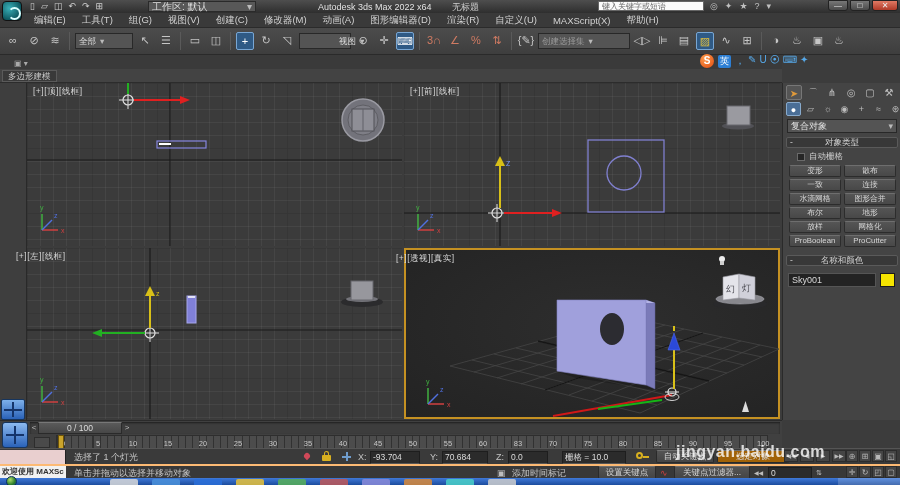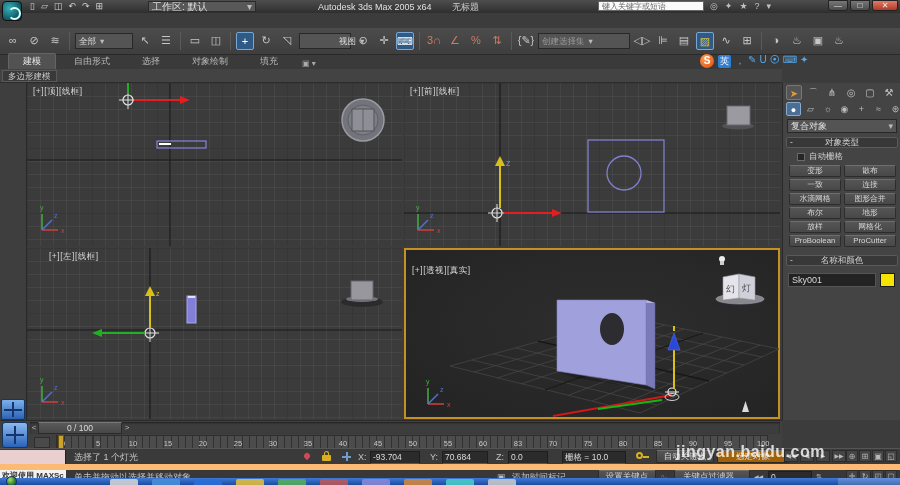--- a/index.html
+++ b/index.html
@@ -88,21 +88,21 @@
   .sliderarrow{position:absolute;top:1px;width:8px;height:12px;font-size:8px;line-height:12px;color:#bbb;text-align:center;}
   #sliderhandle{position:absolute;left:38px;top:1px;width:84px;height:12px;background:linear-gradient(#5a5a5a,#474747);border:1px solid #2a2a2a;border-top-color:#777;font-size:8.5px;line-height:10px;color:#ddd;text-align:center;}
   #minicurve{position:absolute;left:34px;top:16px;width:16px;height:11px;background:#4a4a4a;border:1px solid #2d2d2d;color:#aaa;font-size:7px;line-height:9px;text-align:center;}
   #ruler{position:absolute;left:56px;top:14px;width:712px;height:14px;background:#4c4c4c;border:1px solid #2e2e2e;
      background-image:repeating-linear-gradient(to right,rgba(0,0,0,.35) 0 1px,transparent 1px 7.1px);}
   #rulerlabels{position:absolute;left:0;top:3px;width:712px;display:flex;justify-content:space-between;font-size:7.5px;color:#c6c6c6;}
   #rulerlabels span{width:12px;text-align:center;flex:none;}
   #framemarker{position:absolute;left:58px;top:14px;width:6px;height:14px;background:#caa42c;border:1px solid #6e5408;}
   
   #status1{position:absolute;left:0;top:448px;width:900px;height:16px;background:#3a3a3a;border-top:1px solid #555;font-size:9.5px;}
-  #status2{position:absolute;left:0;top:464px;width:900px;height:14px;background:#383838;border-top:6px solid #fdba74;font-size:9.5px;}
+  #status2{position:absolute;left:0;top:464px;width:900px;height:14px;background:#383838;border-top:2px solid #fdba74;font-size:9.5px;}
   .inset{position:absolute;background:#2b2b2b;border:1px solid #1e1e1e;border-bottom-color:#555;color:#dcdcdc;font-size:8.5px;line-height:11px;padding:0 2px;}
   .sbtn{position:absolute;height:13px;background:linear-gradient(#545454,#454545);border:1px solid #2a2a2a;border-top-color:#6e6e6e;border-radius:2px;font-size:8.5px;line-height:11px;color:#d4d4d4;text-align:center;}
   .slabel{position:absolute;color:#c4c4c4;font-size:9px;line-height:14px;}
   .micon{position:absolute;color:#bdbdbd;font-size:9px;line-height:14px;}
   #listenerpink{position:absolute;left:0;top:1px;width:66px;height:14px;background:#e9cfcf;border-right:1px solid #222;}
   #listenerwhite{position:absolute;left:0;top:0;width:66px;height:13px;background:#f1f1f1;color:#333;font-size:8px;line-height:12px;padding:0 2px;font-weight:bold;white-space:nowrap;overflow:hidden;}
   #navcluster1,#navcluster2{position:absolute;left:846px;display:flex;gap:1px;}
   .navi{width:12px;height:12px;background:#454545;border:1px solid #2c2c2c;color:#b8b8b8;font-size:8px;line-height:11px;text-align:center;}
   .keyring{position:absolute;width:7px;height:7px;border:2px solid #d8b020;border-radius:50%;}
   .keytail{position:absolute;width:6px;height:2px;background:#d8b020;}
@@ -131,38 +131,52 @@
     <div id="qat">
         <span>▯</span>
         <span>▱</span>
         <span>◫</span>
         <span>↶</span>
         <span>↷</span>
         <span>⊞</span>
       </div>
     <div id="workspace">工作区: 默认</div>
     <div id="titletext">
-      <span>Autodesk 3ds Max 2005 x64</span>
+      <span>Autodesk 3ds Max 2022 x64</span>
       <span class="doc">无标题</span>
     </div>
     <div id="searchbox">键入关键字或短语</div>
     <div id="searchicons">
         <span>◎</span>
         <span>✦</span>
         <span>★</span>
         <span>?</span>
         <span>▾</span>
       </div>
     <div id="winbtns">
       <div class="winbtn">—</div>
       <div class="winbtn">□</div>
       <div class="winbtn close">✕</div>
     </div>
   </div>
 
+  <div id="menubar">
+      <span>编辑(E)</span>
+      <span>工具(T)</span>
+      <span>组(G)</span>
+      <span>视图(V)</span>
+      <span>创建(C)</span>
+      <span>修改器(M)</span>
+      <span>动画(A)</span>
+      <span>图形编辑器(D)</span>
+      <span>渲染(R)</span>
+      <span>自定义(U)</span>
+      <span>MAXScript(X)</span>
+      <span>帮助(H)</span>
+    </div>
 
   <div id="toolbar">
     <span style="display:flex;gap:3px;">
         <span class="tbi">∞</span>
         <span class="tbi">⊘</span>
         <span class="tbi">≋</span>
       </span>
     <span class="sep"></span>
     <span class="dd" style="width:58px;font-family:Liberation Serif, serif;">全部</span>
     <span style="display:flex;gap:3px;">
@@ -209,27 +223,20 @@
     <span class="sep"></span>
     <span style="display:flex;gap:3px;">
         <span class="tbi">◑</span>
         <span class="tbi">♨</span>
         <span class="tbi">▣</span>
         <span class="tbi">♨</span>
       </span>
   </div>
 
   <div id="ribbontabs">
-    <span style="display:flex;gap:4px;align-items:flex-end;">
-        <span class="rtab active">建模</span>
-        <span class="rtab">自由形式</span>
-        <span class="rtab">选择</span>
-        <span class="rtab">对象绘制</span>
-        <span class="rtab">填充</span>
-      </span>
     <span id="ribbonmin">▣ ▾</span>
   </div>
   <div id="ribbonsub">
     <span id="polypanel">多边形建模</span>
   </div>
 
   <div id="ime">
     <span class="slogo">S</span>
     <span class="lang">英</span>
     <span style="display:flex;gap:3px;">
@@ -246,22 +253,22 @@
     <div id="vplayouttab"></div>
   </div>
 
   <div class="vp" style="left:27px;top:83px;width:375px;height:163px;"></div>
   <div class="vp" style="left:404px;top:83px;width:376px;height:163px;"></div>
   <div class="vp" style="left:27px;top:248px;width:375px;height:171px;"></div>
   <div id="vp-persp" style="left:404px;top:248px;width:376px;height:171px;"></div>
 
   <div class="vplabel" style="left:33px;top:86px;">[+][顶][线框]</div>
   <div class="vplabel" style="left:410px;top:86px;">[+][前][线框]</div>
-  <div class="vplabel" style="left:49px;top:251px;">[+][左][线框]</div>
-  <div class="vplabel" style="left:412px;top:253px;margin-top:12px;">[+][透视][真实]</div>
+  <div class="vplabel" style="left:16px;top:251px;">[+][左][线框]</div>
+  <div class="vplabel" style="left:396px;top:253px;">[+][透视][真实]</div>
 
   <svg id="vpsvg" viewBox="27 83 755 337">
 
     <line x1="27" y1="160" x2="402" y2="160" stroke="#1b1b1b" stroke-width="1.2"></line>
     <line x1="170" y1="83" x2="170" y2="246" stroke="#1b1b1b" stroke-width="1.2"></line>
 
     <g>
       <circle cx="128" cy="100" r="5" fill="none" stroke="#e2e2e2" stroke-width="1.2"></circle>
       <line x1="119" y1="100" x2="137" y2="100" stroke="#e2e2e2"></line>
       <line x1="128" y1="91" x2="128" y2="109" stroke="#e2e2e2"></line>

